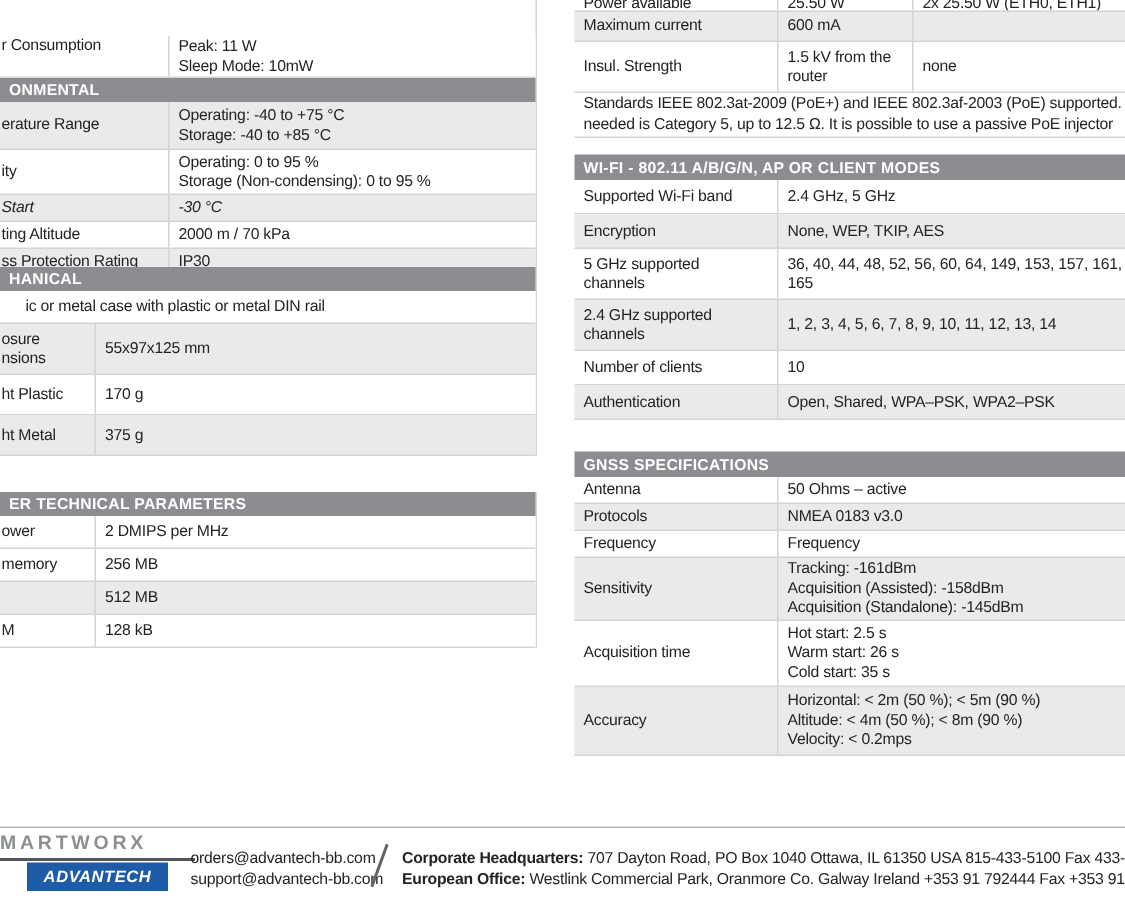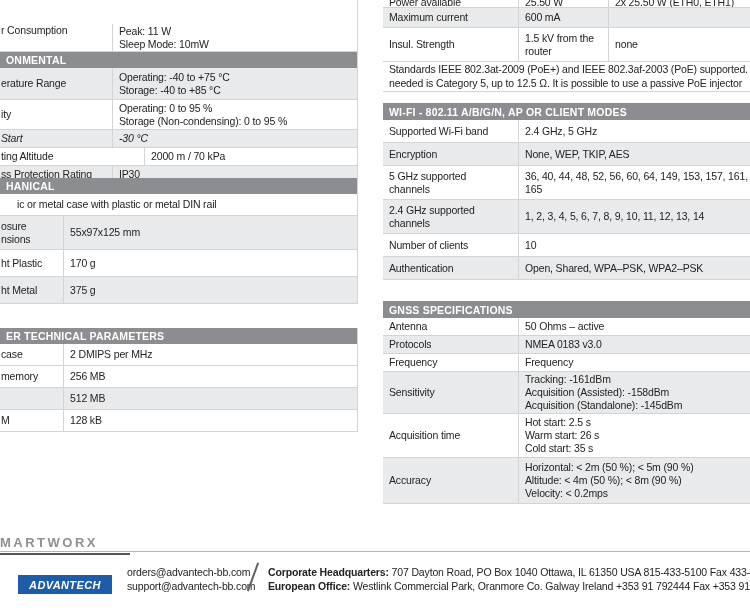--- a/index.html
+++ b/index.html
@@ -17,21 +17,21 @@
   .v2{border-left:1px solid #d3d4d6;}
   .notecell{padding:3px 6px;line-height:13.5px;white-space:pre;overflow:hidden;align-items:center;display:flex;}
   .lw112{width:112px;}
   .lw63{width:63px;}
   .lw135{width:135px;padding-left:6px;}
   .w90{flex:0 0 90px;}
   .left-tbl{border-right:1px solid #d3d4d6;box-sizing:border-box;}
   .cutrow{height:8px;overflow:hidden;align-items:flex-start;}
   .cutrow .cuttxt{display:block;margin-top:-6px;line-height:13px;white-space:nowrap;}
   .footer-rule{position:absolute;left:0;top:551px;width:750px;height:1px;background:#b1b3b5;}
-  .brand-smartworx{position:absolute;left:0;top:535px;width:130px;color:#8d9093;font-weight:bold;
+  .brand-smartworx{position:absolute;left:0;top:554px;width:130px;color:#8d9093;font-weight:bold;
        font-size:13px;letter-spacing:2.5px;border-bottom:2px solid #55565a;padding-bottom:3px;overflow:hidden;white-space:nowrap;}
   .brand-advantech{position:absolute;left:18px;top:575px;width:94px;height:19px;background:#1e5ca8;color:#ffffff;
        display:flex;align-items:center;justify-content:center;font-weight:bold;font-style:italic;
        font-size:11px;letter-spacing:0.4px;}
   .emails{position:absolute;left:127px;top:566px;line-height:13.5px;font-size:10.5px;}
   .slash{position:absolute;left:252px;top:562px;width:2px;height:30px;background:#636466;transform:rotate(20deg);}
   .addresses{position:absolute;left:268px;top:566px;line-height:13.5px;font-size:10.5px;white-space:nowrap;width:482px;overflow:hidden;}
   .addresses b{font-weight:bold;}
 </style>
 </head>
@@ -53,21 +53,21 @@
     </div>
     <div class="row" style="height:30px;">
       <div class="lc lw112">ity</div>
       <div class="vc">Operating: 0 to 95 %
 Storage (Non-condensing): 0 to 95 %</div>
     </div>
     <div class="row alt" style="height:18px;font-style:italic;">
       <div class="lc lw112">Start</div>
       <div class="vc">-30 °C</div>
     </div>
-    <div class="row" style="height:18px;gap:32px;">
+    <div class="row" style="height:18px;">
       <div class="lc lw112">ting Altitude</div>
       <div class="vc">2000 m / 70 kPa</div>
     </div>
     <div class="row alt" style="height:18px;">
       <div class="lc lw112">ss Protection Rating</div>
       <div class="vc">IP30</div>
     </div>
   </div>
 
   <div class="tbl left-tbl" style="left:0;top:178px;width:358px;">
@@ -84,21 +84,21 @@
     </div>
     <div class="row alt" style="height:27px;">
       <div class="lc lw63">ht Metal</div>
       <div class="vc">375 g</div>
     </div>
   </div>
 
   <div class="tbl left-tbl" style="left:0;top:328px;width:358px;">
     <div class="secbar">ER TECHNICAL PARAMETERS</div>
     <div class="row" style="height:22px;">
-      <div class="lc lw63">case</div>
+      <div class="lc lw63">ower</div>
       <div class="vc">2 DMIPS per MHz</div>
     </div>
     <div class="row" style="height:22px;">
       <div class="lc lw63">memory</div>
       <div class="vc">256 MB</div>
     </div>
     <div class="row alt" style="height:22px;">
       <div class="lc lw63"></div>
       <div class="vc">512 MB</div>
     </div>

